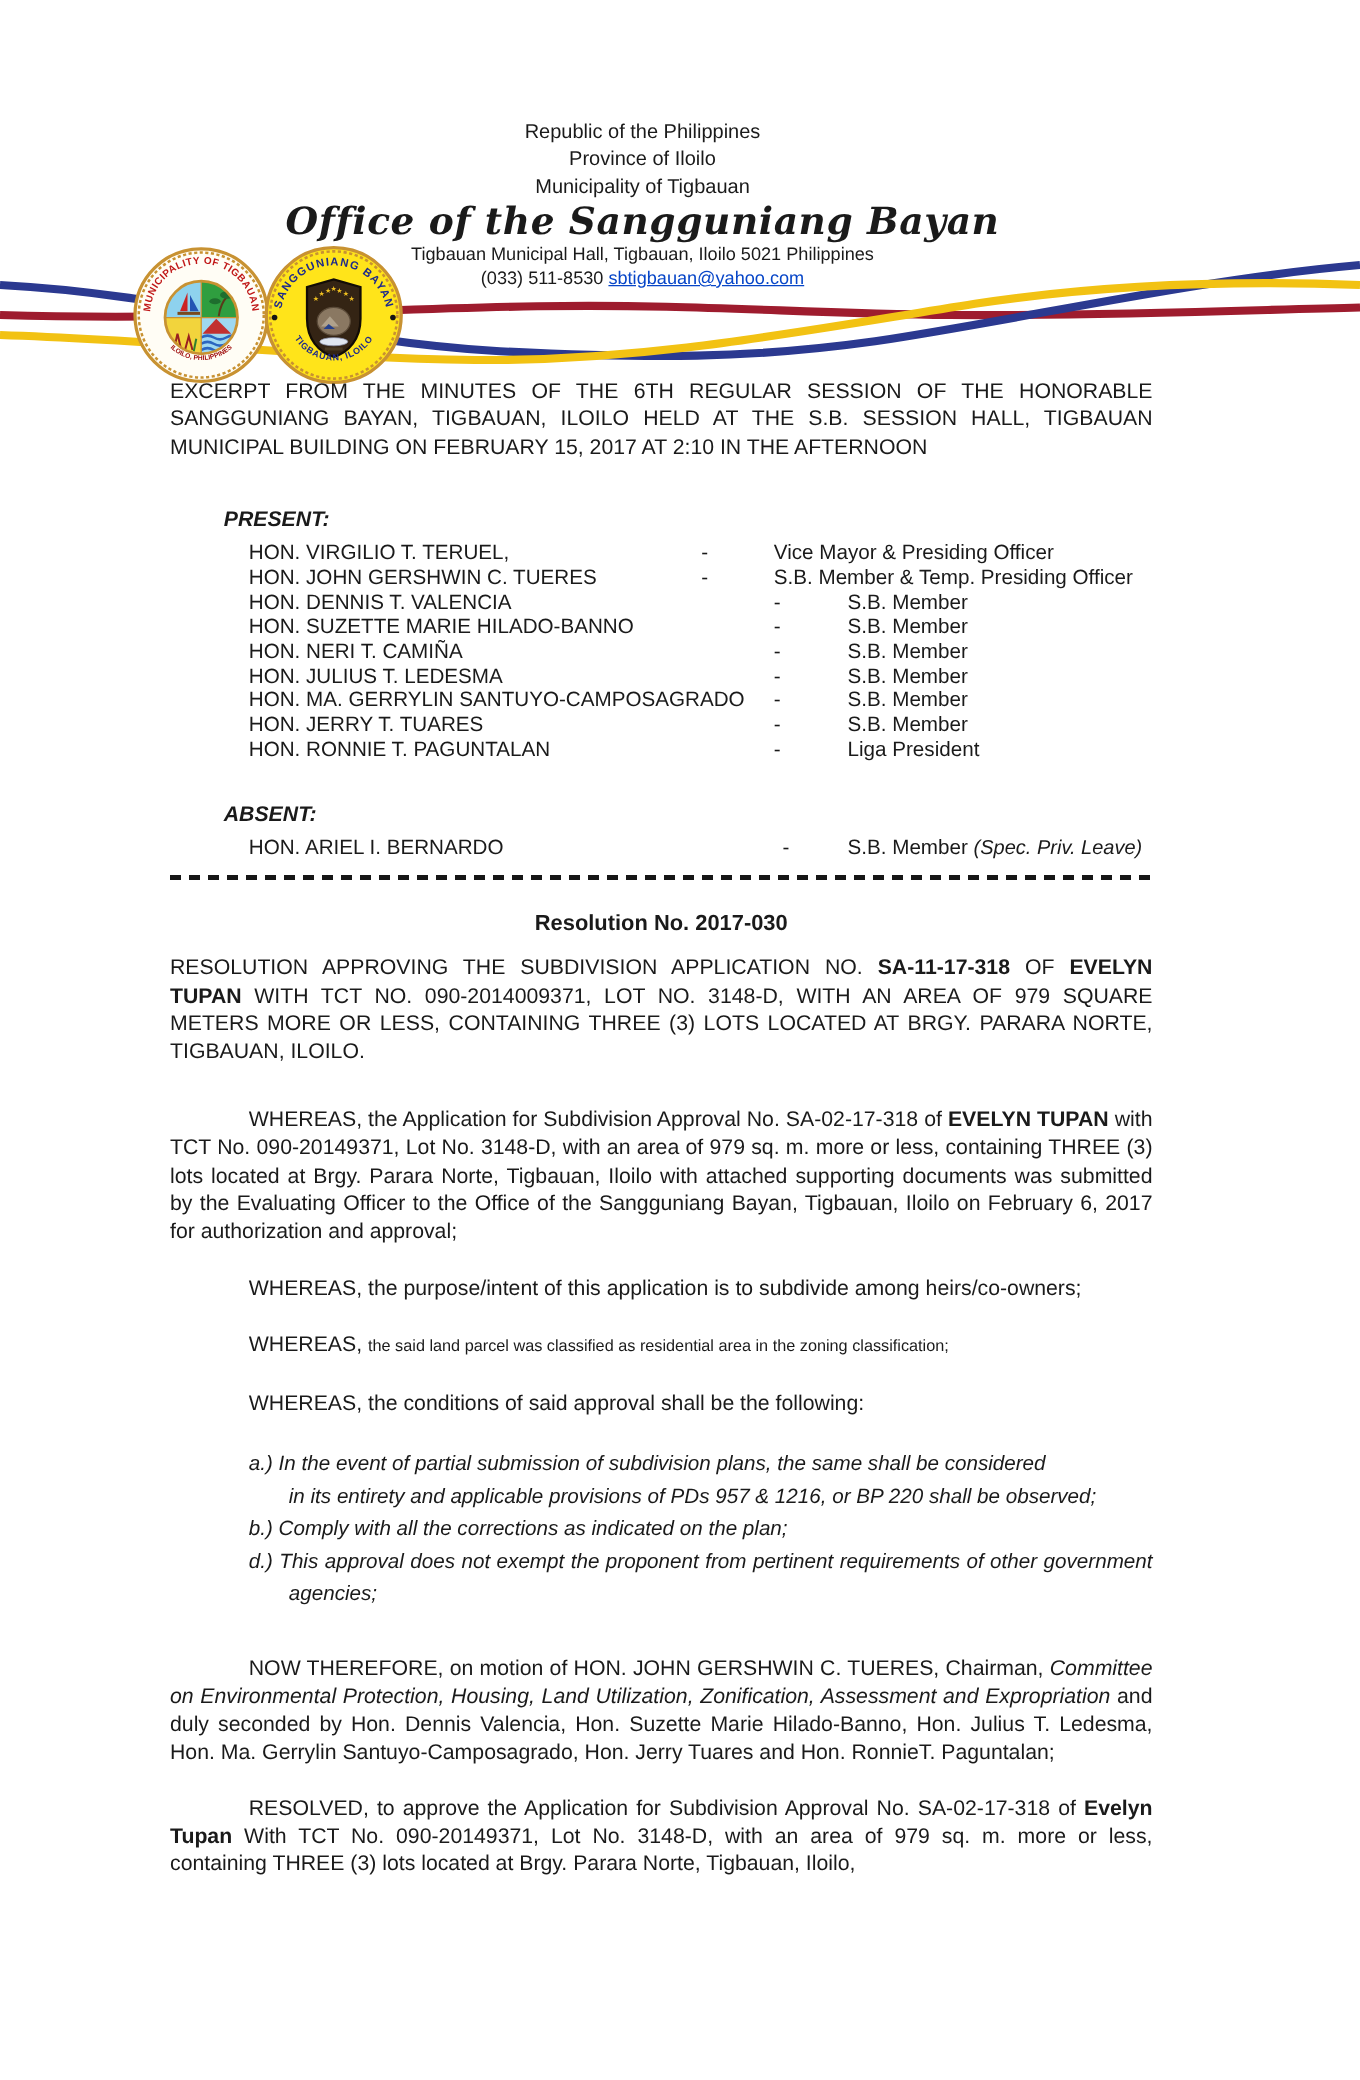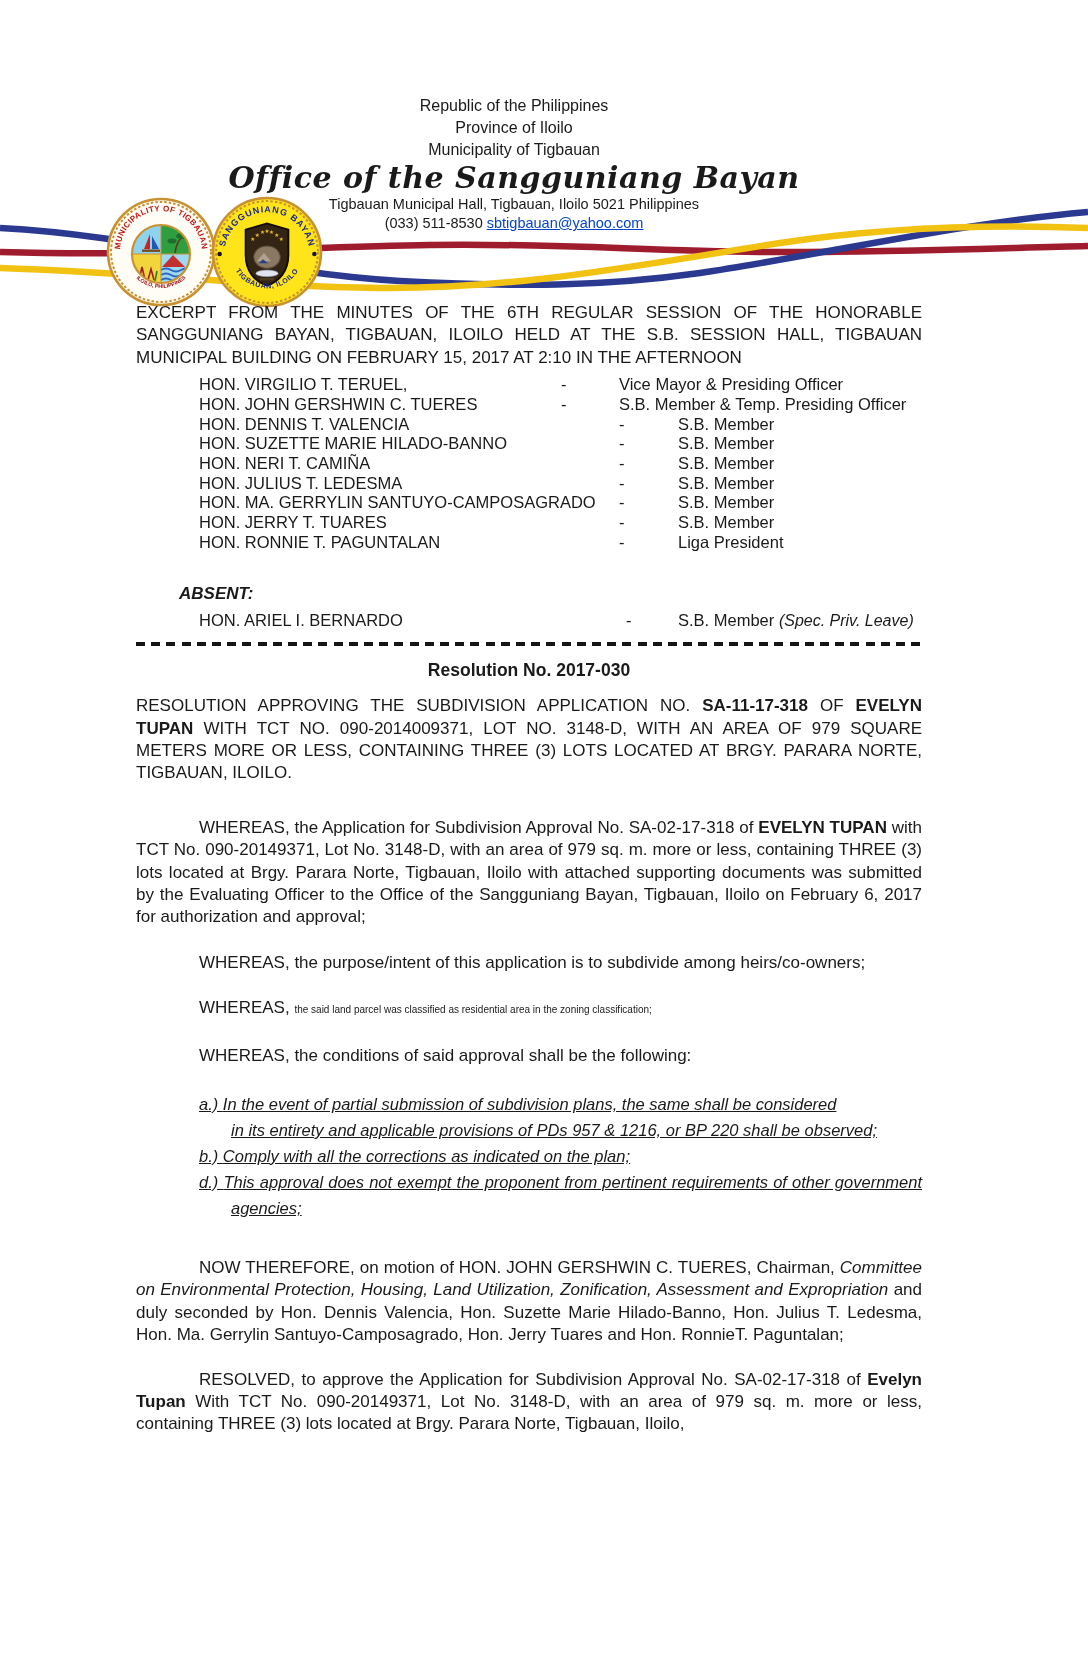--- a/index.html
+++ b/index.html
@@ -34,32 +34,32 @@
   .m-dash{position:absolute;left:425px;}
   .m-dash.far{left:483px;}
   .m-title{position:absolute;left:483px;}
   .m-title.far{left:542px;}
   .absent-block{margin-top:31px;}
   .absent-row .m-dash{left:490px;}
   .absent-row .m-title{left:542px;}
   .note-italic{font-style:italic;font-size:16px;}
   .dashed-sep{margin-top:11px;height:4px;
      background:repeating-linear-gradient(90deg,#161616 0 9px,transparent 9px 15.2px);}
-  .res-title{margin-top:13px;text-align:center;font-weight:bold;font-size:17.5px;line-height:22px;}
+  .res-title{margin-top:23px;text-align:center;font-weight:bold;font-size:17.5px;line-height:22px;}
   .p-res{margin-top:14px;}
   .p-std{margin-top:32px;}
   .p-one{margin-top:23px;}
-  .conds{margin-top:24px;font-style:italic;font-size:16.5px;line-height:26px;text-decoration:underline;}
+  .conds{margin-top:24px;font-style:italic;font-size:16.5px;line-height:26px;}
   .cond{margin-left:63px;padding-left:32px;text-indent:-32px;text-align:justify;}
   .cond .l2{display:block;text-indent:0;}
   .p-now{margin-top:36px;}
   .p-resolved{margin-top:22px;}
   .seg-b{font-weight:bold;}
   .seg-i{font-style:italic;}
-  .seg-sm{font-size:10px;text-align:center;}
+  .seg-sm{font-size:13px;text-align:center;}
   .seal-red{fill:#c01818;font-weight:bold;}
 </style>
 </head>
 <body>
 
 <div class="page">
 
   <svg class="ribbons" viewBox="0 0 1088 118" preserveAspectRatio="none">
     <path d="M0,57 C160,62 300,52 430,50 C560,48 640,56 760,57 C880,58 1000,53 1088,51" fill="none" stroke-width="6.5" stroke="#9e1c2e"></path>
     <path d="M0,33 C140,40 260,78 400,86 C520,92 600,92 700,78 C820,60 960,28 1088,17" fill="none" stroke-width="6.5" stroke="#2b3990"></path>
@@ -143,20 +143,21 @@
     <div class="h-addr">Tigbauan Municipal Hall, Tigbauan, Iloilo 5021 Philippines</div>
     <div class="h-contact">
       <span>(033) 511-8530 </span><a href="#" class="email">sbtigbauan@yahoo.com</a>
     </div>
   </div>
 
   <div class="doc">
 
     <p class="excerpt just">EXCERPT FROM THE MINUTES OF THE 6TH  REGULAR SESSION OF THE HONORABLE SANGGUNIANG BAYAN, TIGBAUAN, ILOILO HELD AT THE S.B. SESSION HALL, TIGBAUAN MUNICIPAL BUILDING ON FEBRUARY 15, 2017 AT 2:10  IN THE AFTERNOON</p>
 
+    <div class="sec-label">PRESENT:</div>
     <div class="members" id="present-list">
         <div class="member-row"><span class="m-name">HON. VIRGILIO T. TERUEL,</span><span class="m-dash">-</span><span class="m-title">Vice Mayor &amp; Presiding Officer</span></div>
         <div class="member-row"><span class="m-name">HON. JOHN GERSHWIN C. TUERES</span><span class="m-dash">-</span><span class="m-title">S.B. Member &amp; Temp. Presiding Officer</span></div>
         <div class="member-row"><span class="m-name">HON. DENNIS T. VALENCIA</span><span class="m-dash far">-</span><span class="m-title far">S.B. Member</span></div>
         <div class="member-row"><span class="m-name">HON. SUZETTE MARIE HILADO-BANNO</span><span class="m-dash far">-</span><span class="m-title far">S.B. Member</span></div>
         <div class="member-row"><span class="m-name">HON. NERI T. CAMIÑA</span><span class="m-dash far">-</span><span class="m-title far">S.B. Member</span></div>
         <div class="member-row"><span class="m-name">HON. JULIUS T. LEDESMA</span><span class="m-dash far">-</span><span class="m-title far">S.B. Member</span></div>
         <div class="member-row"><span class="m-name">HON. MA. GERRYLIN SANTUYO-CAMPOSAGRADO</span><span class="m-dash far">-</span><span class="m-title far">S.B. Member</span></div>
         <div class="member-row"><span class="m-name">HON. JERRY T. TUARES</span><span class="m-dash far">-</span><span class="m-title far">S.B. Member</span></div>
         <div class="member-row"><span class="m-name">HON. RONNIE T. PAGUNTALAN</span><span class="m-dash far">-</span><span class="m-title far">Liga President</span></div>

